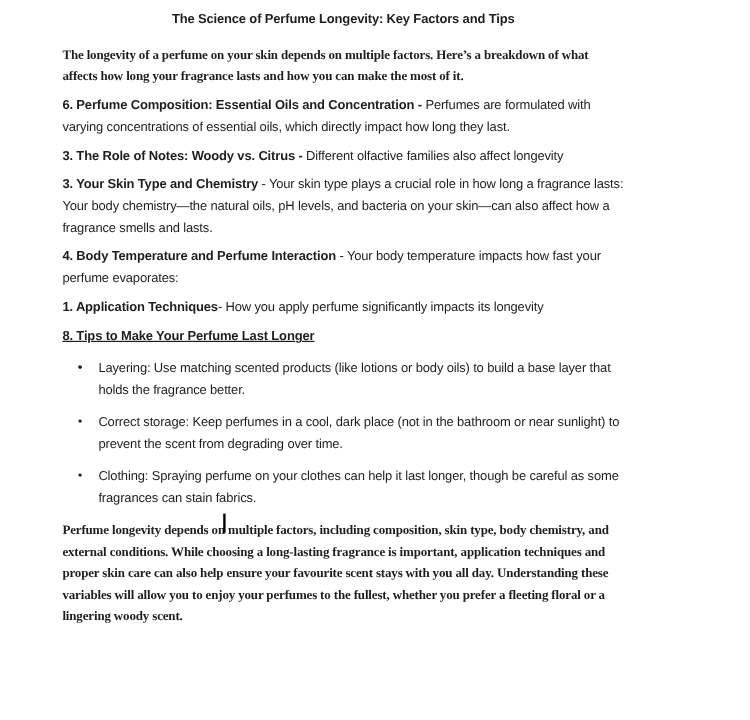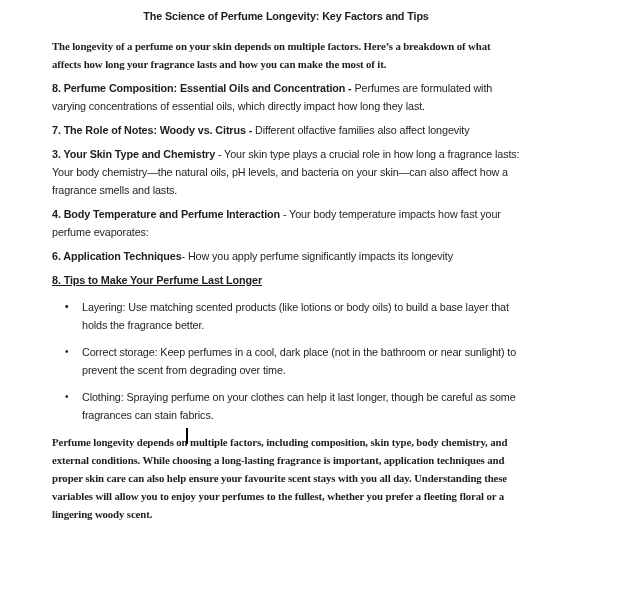--- a/index.html
+++ b/index.html
@@ -54,29 +54,29 @@
 </style>
 </head>
 <body>
 
 <div class="page">
 
   <p class="doc-title">The Science of Perfume Longevity: Key Factors and Tips</p>
 
   <p class="intro">The longevity of a perfume on your skin depends on multiple factors. Here’s a breakdown of what affects how long your fragrance lasts and how you can make the most of it.</p>
 
-  <p class="para"><span class="lead">8. Perfume Composition: Essential Oils and Concentration - </span><span>Perfumes are formulated with varying concentrations of essential oils, which directly impact how long they last.</span></p>
+  <p class="para"><span class="lead">6. Perfume Composition: Essential Oils and Concentration - </span><span>Perfumes are formulated with varying concentrations of essential oils, which directly impact how long they last.</span></p>
 
-  <p class="para"><span class="lead">7. The Role of Notes: Woody vs. Citrus - </span><span>Different olfactive families also affect longevity</span></p>
+  <p class="para"><span class="lead">3. The Role of Notes: Woody vs. Citrus - </span><span>Different olfactive families also affect longevity</span></p>
 
   <p class="para"><span class="lead">3. Your Skin Type and Chemistry</span><span> - Your skin type plays a crucial role in how long a fragrance lasts: Your body chemistry—the natural oils, pH levels, and bacteria on your skin—can also affect how a fragrance smells and lasts.</span></p>
 
   <p class="para"><span class="lead">4. Body Temperature and Perfume Interaction</span><span> - Your body temperature impacts how fast your perfume evaporates:</span></p>
 
-  <p class="para"><span class="lead">6. Application Techniques</span><span>- How you apply perfume significantly impacts its longevity</span></p>
+  <p class="para"><span class="lead">1. Application Techniques</span><span>- How you apply perfume significantly impacts its longevity</span></p>
 
 
   <p class="tips-heading">8. Tips to Make Your Perfume Last Longer</p>
 
   <ul class="tips">
     <li><span class="bullet">•</span></li>
     <li><span class="bullet">•</span><span>Layering: Use matching scented products (like lotions or body oils) to build a base layer that holds the fragrance better.</span></li>
     <li><span class="bullet">•</span><span>Correct storage: Keep perfumes in a cool, dark place (not in the bathroom or near sunlight) to prevent the scent from degrading over time.</span></li>
     <li><span class="bullet">•</span><span>Clothing: Spraying perfume on your clothes can help it last longer, though be careful as some fragrances can stain fabrics.</span></li>
   </ul>

